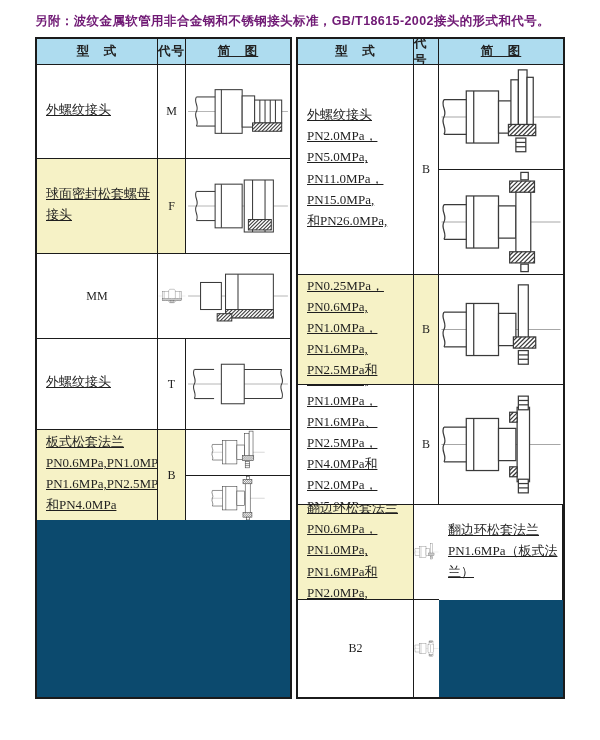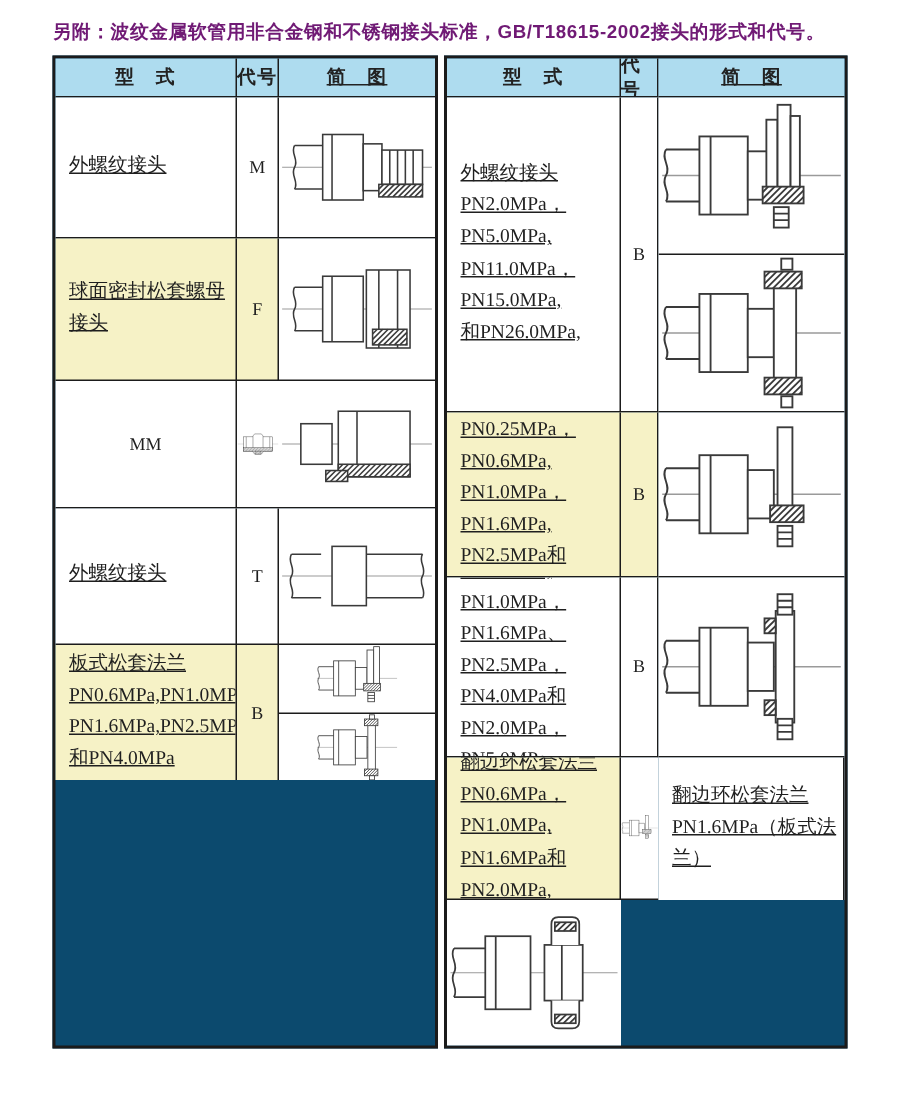--- a/index.html
+++ b/index.html
@@ -449,20 +449,21 @@
             <rect x="66" y="57" width="8" height="11"></rect>
             <line x1="66" y1="60.5" x2="74" y2="60.5"></line>
             <line x1="66" y1="64" x2="74" y2="64"></line>
           </g>
         </svg>
       </div>
   </div>
 
   <div class="cell type lr">翻边环松套法兰
 PN1.6MPa（板式法兰）</div>
+  <div class="cell code lr">B2</div>
   <div class="cell dg lc lr">
     <div class="sub">
         <svg class="d" viewBox="0 0 100 80" preserveAspectRatio="xMidYMid meet">
           <line x1="2" y1="40" x2="98" y2="40" stroke="#9a9a9a" stroke-width="0.7"></line>
           <g stroke="#3a3a3a" stroke-width="1" fill="#ffffff">
             <path d="M4 26 c-3 5 3 9 0 14 c-3 5 3 9 0 14" fill="none"></path>
             <line x1="4" y1="26" x2="23" y2="26"></line>
             <line x1="4" y1="54" x2="23" y2="54"></line>
             <rect x="22" y="19" width="26" height="42"></rect>
             <line x1="28" y1="19" x2="28" y2="61"></line>

